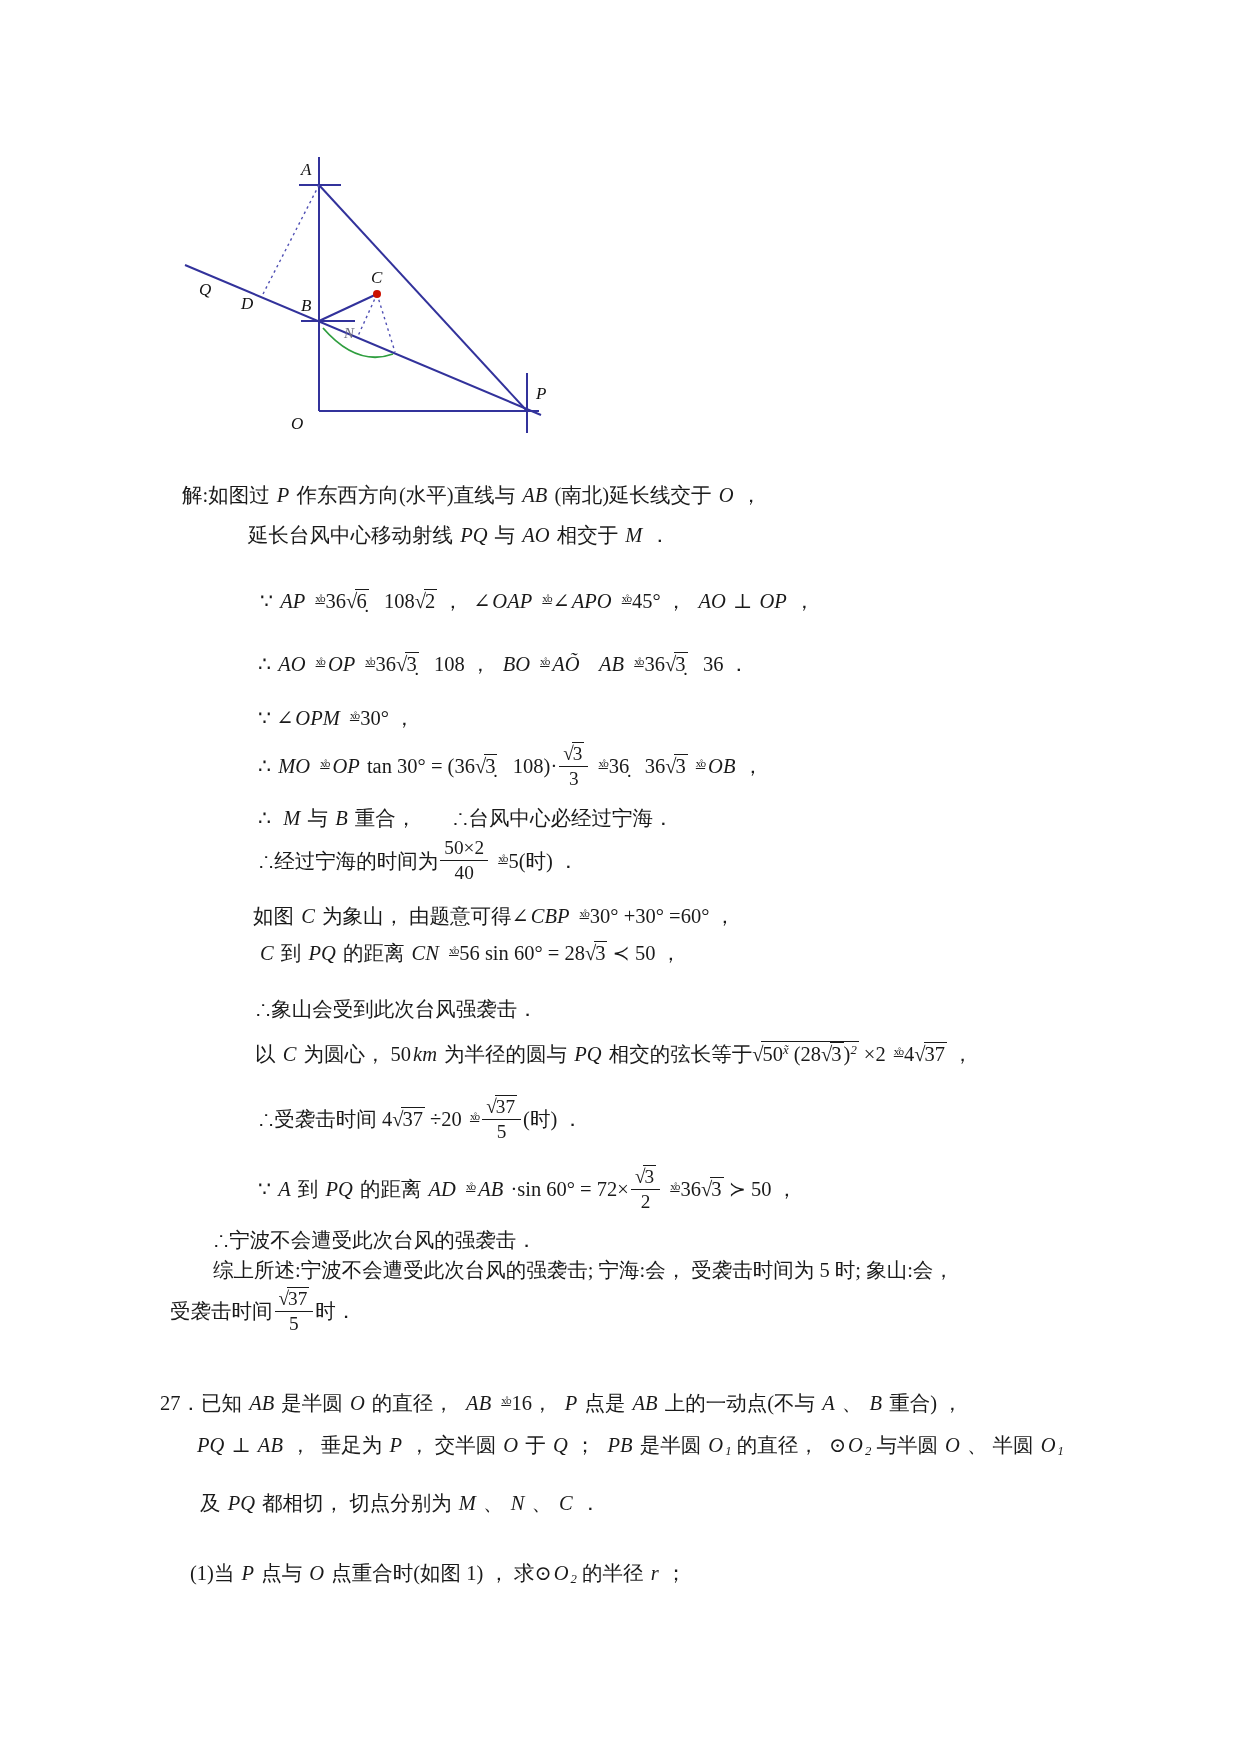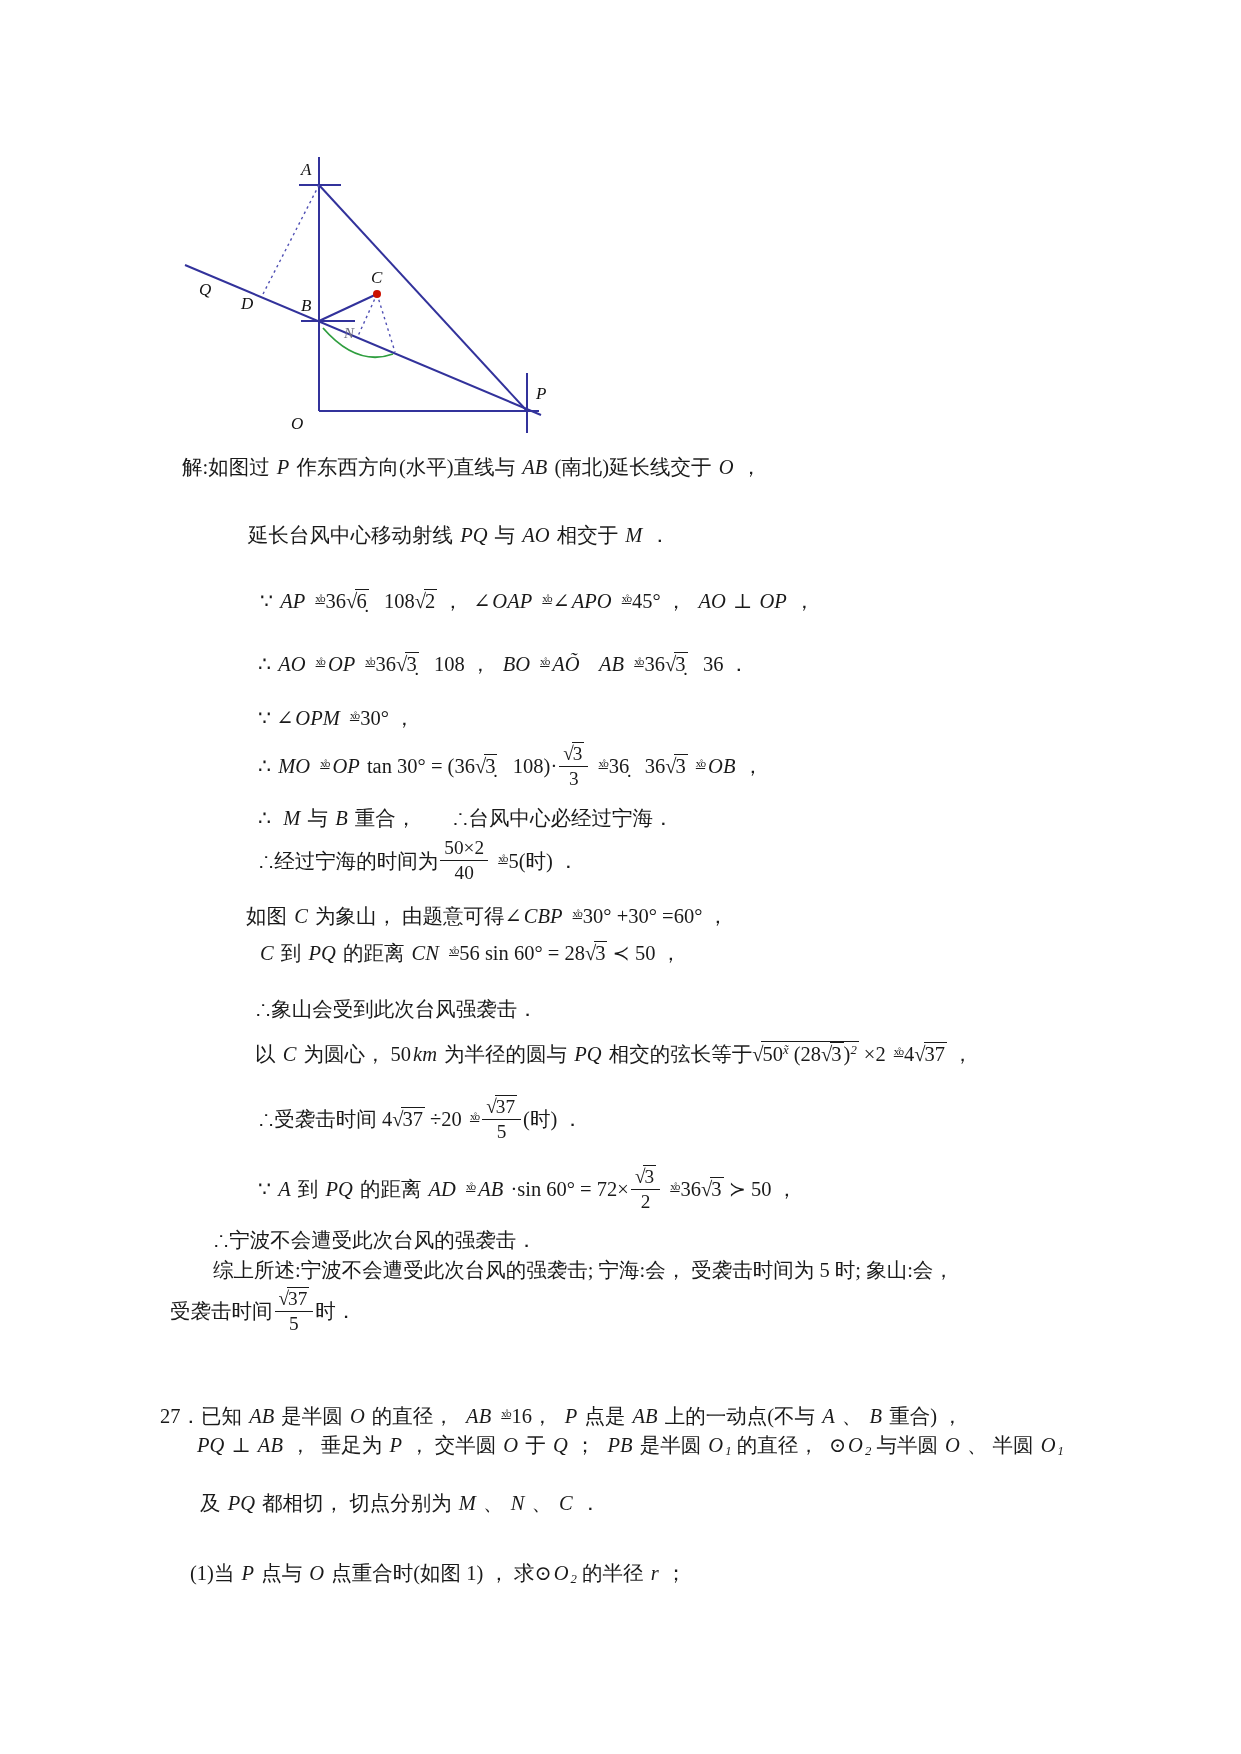--- a/index.html
+++ b/index.html
@@ -51,36 +51,36 @@
     <text x="34" y="160">Q</text>
     <text x="76" y="174">D</text>
     <text x="136" y="176">B</text>
     <text x="206" y="148">C</text>
     <text x="179" y="203" class="small" fill="#6e6e80" style="fill:#6e6e80">N</text>
     <text x="126" y="294">O</text>
     <text x="371" y="264">P</text>
   </svg>
 
   <div id="text-layer">
-      <div class="text-line" style="left: 182px; top: 454px; text-align: right;">解:如图过 <span class="m-i">P</span> 作东西方向(水平)直线与 <span class="m-i">AB</span> (南北)延长线交于 <span class="m-i">O</span> ，</div>
+      <div class="text-line" style="left: 182px; top: 482px; text-align: right;">解:如图过 <span class="m-i">P</span> 作东西方向(水平)直线与 <span class="m-i">AB</span> (南北)延长线交于 <span class="m-i">O</span> ，</div>
       <div class="text-line" style="left: 248px; top: 522px;">延长台风中心移动射线 <span class="m-i">PQ</span> 与 <span class="m-i">AO</span> 相交于 <span class="m-i">M</span> ．</div>
       <div class="text-line" style="left: 260px; top: 585px;">∵ <span class="m-i">AP</span> <span class="m-eq">x̊o</span>36<span class="m-rad"><span class="m-rsign">√</span><span class="m-rbar">6̣</span></span>   108<span class="m-rad"><span class="m-rsign">√</span><span class="m-rbar">2</span></span> ，  ∠<span class="m-i">OAP</span> <span class="m-eq">x̊o</span>∠<span class="m-i">APO</span> <span class="m-eq">x̊o</span>45° ，  <span class="m-i">AO</span> ⊥ <span class="m-i">OP</span> ，</div>
       <div class="text-line" style="left: 258px; top: 648px;">∴ <span class="m-i">AO</span> <span class="m-eq">x̊o</span><span class="m-i">OP</span> <span class="m-eq">x̊o</span>36<span class="m-rad"><span class="m-rsign">√</span><span class="m-rbar">3̣</span></span>   108 ，  <span class="m-i">BO</span> <span class="m-eq">x̊o</span><span class="m-i">AÕ</span>   <span class="m-i">AB</span> <span class="m-eq">x̊o</span>36<span class="m-rad"><span class="m-rsign">√</span><span class="m-rbar">3̣</span></span>   36 ．</div>
       <div class="text-line" style="left: 258px; top: 702px;">∵ ∠<span class="m-i">OPM</span> <span class="m-eq">x̊o</span>30° ，</div>
       <div class="text-line" style="left: 258px; top: 745px;">∴ <span class="m-i">MO</span> <span class="m-eq">x̊o</span><span class="m-i">OP</span> tan 30° = (36<span class="m-rad"><span class="m-rsign">√</span><span class="m-rbar">3̣</span></span>   108)·<span class="m-frac"><span class="m-num"><span class="m-rad"><span class="m-rsign">√</span><span class="m-rbar">3</span></span></span><span class="m-den">3</span></span> <span class="m-eq">x̊o</span>36̣   36<span class="m-rad"><span class="m-rsign">√</span><span class="m-rbar">3</span></span> <span class="m-eq">x̊o</span><span class="m-i">OB</span> ，</div>
       <div class="text-line" style="left: 258px; top: 805px;">∴  <span class="m-i">M</span> 与 <span class="m-i">B</span> 重合，       ∴台风中心必经过宁海．</div>
       <div class="text-line" style="left: 258px; top: 840px;">∴经过宁海的时间为<span class="m-frac"><span class="m-num">50×2</span><span class="m-den">40</span></span> <span class="m-eq">x̊o</span>5(时) ．</div>
-      <div class="text-line" style="left: 246px; top: 900px; text-align: center;">如图 <span class="m-i">C</span> 为象山， 由题意可得∠<span class="m-i">CBP</span> <span class="m-eq">x̊o</span>30° +30° =60° ，</div>
+      <div class="text-line" style="left: 253px; top: 900px; text-align: center;">如图 <span class="m-i">C</span> 为象山， 由题意可得∠<span class="m-i">CBP</span> <span class="m-eq">x̊o</span>30° +30° =60° ，</div>
       <div class="text-line" style="left: 258px; top: 937px;"><span class="m-i">C</span> 到 <span class="m-i">PQ</span> 的距离 <span class="m-i">CN</span> <span class="m-eq">x̊o</span>56 sin 60° = 28<span class="m-rad"><span class="m-rsign">√</span><span class="m-rbar">3</span></span> ≺ 50 ，</div>
       <div class="text-line" style="left: 255px; top: 996px;">∴象山会受到此次台风强袭击．</div>
       <div class="text-line" style="left: 255px; top: 1038px;">以 <span class="m-i">C</span> 为圆心， 50<span class="m-i">km</span> 为半径的圆与 <span class="m-i">PQ</span> 相交的弦长等于<span class="m-rad"><span class="m-rsign">√</span><span class="m-rbar">50<span class="m-sup">x̃</span>  (28<span class="m-rad"><span class="m-rsign">√</span><span class="m-rbar">3</span></span>)<span class="m-sup">2</span></span></span> ×2 <span class="m-eq">x̊o</span>4<span class="m-rad"><span class="m-rsign">√</span><span class="m-rbar">37</span></span> ，</div>
       <div class="text-line" style="left: 258px; top: 1098px;">∴受袭击时间 4<span class="m-rad"><span class="m-rsign">√</span><span class="m-rbar">37</span></span> ÷20 <span class="m-eq">x̊o</span><span class="m-frac"><span class="m-num"><span class="m-rad"><span class="m-rsign">√</span><span class="m-rbar">37</span></span></span><span class="m-den">5</span></span>(时) ．</div>
       <div class="text-line" style="left: 258px; top: 1168px;">∵ <span class="m-i">A</span> 到 <span class="m-i">PQ</span> 的距离 <span class="m-i">AD</span> <span class="m-eq">x̊o</span><span class="m-i">AB</span> ·sin 60° = 72×<span class="m-frac"><span class="m-num"><span class="m-rad"><span class="m-rsign">√</span><span class="m-rbar">3</span></span></span><span class="m-den">2</span></span> <span class="m-eq">x̊o</span>36<span class="m-rad"><span class="m-rsign">√</span><span class="m-rbar">3</span></span> ≻ 50 ，</div>
       <div class="text-line" style="left: 213px; top: 1227px;">∴宁波不会遭受此次台风的强袭击．</div>
       <div class="text-line" style="left: 213px; top: 1257px;">综上所述:宁波不会遭受此次台风的强袭击; 宁海:会， 受袭击时间为 5 时; 象山:会，</div>
       <div class="text-line" style="left: 170px; top: 1290px;">受袭击时间<span class="m-frac"><span class="m-num"><span class="m-rad"><span class="m-rsign">√</span><span class="m-rbar">37</span></span></span><span class="m-den">5</span></span>时．</div>
-      <div class="text-line" style="left: 160px; top: 1387px; margin-top: 13px;">27．已知 <span class="m-i">AB</span> 是半圆 <span class="m-i">O</span> 的直径，  <span class="m-i">AB</span> <span class="m-eq">x̊o</span>16，  <span class="m-i">P</span> 点是 <span class="m-i">AB</span> 上的一动点(不与 <span class="m-i">A</span> 、 <span class="m-i">B</span> 重合) ，</div>
+      <div class="text-line" style="left: 160px; top: 1387px;">27．已知 <span class="m-i">AB</span> 是半圆 <span class="m-i">O</span> 的直径，  <span class="m-i">AB</span> <span class="m-eq">x̊o</span>16，  <span class="m-i">P</span> 点是 <span class="m-i">AB</span> 上的一动点(不与 <span class="m-i">A</span> 、 <span class="m-i">B</span> 重合) ，</div>
       <div class="text-line" style="left: 195px; top: 1432px;"><span class="m-i">PQ</span> ⊥ <span class="m-i">AB</span> ，  垂足为 <span class="m-i">P</span> ， 交半圆 <span class="m-i">O</span> 于 <span class="m-i">Q</span> ；  <span class="m-i">PB</span> 是半圆 <span class="m-i">O</span><span class="m-sub">1</span> 的直径，  ⊙<span class="m-i">O</span><span class="m-sub">2</span> 与半圆 <span class="m-i">O</span> 、 半圆 <span class="m-i">O</span><span class="m-sub">1</span></div>
       <div class="text-line" style="left: 200px; top: 1490px;">及 <span class="m-i">PQ</span> 都相切， 切点分别为 <span class="m-i">M</span> 、 <span class="m-i">N</span> 、 <span class="m-i">C</span> ．</div>
       <div class="text-line" style="left: 190px; top: 1560px;">(1)当 <span class="m-i">P</span> 点与 <span class="m-i">O</span> 点重合时(如图 1) ， 求⊙<span class="m-i">O</span><span class="m-sub">2</span> 的半径 <span class="m-i">r</span> ；</div>
     </div>
 
 </div>
 
 </body></html>

